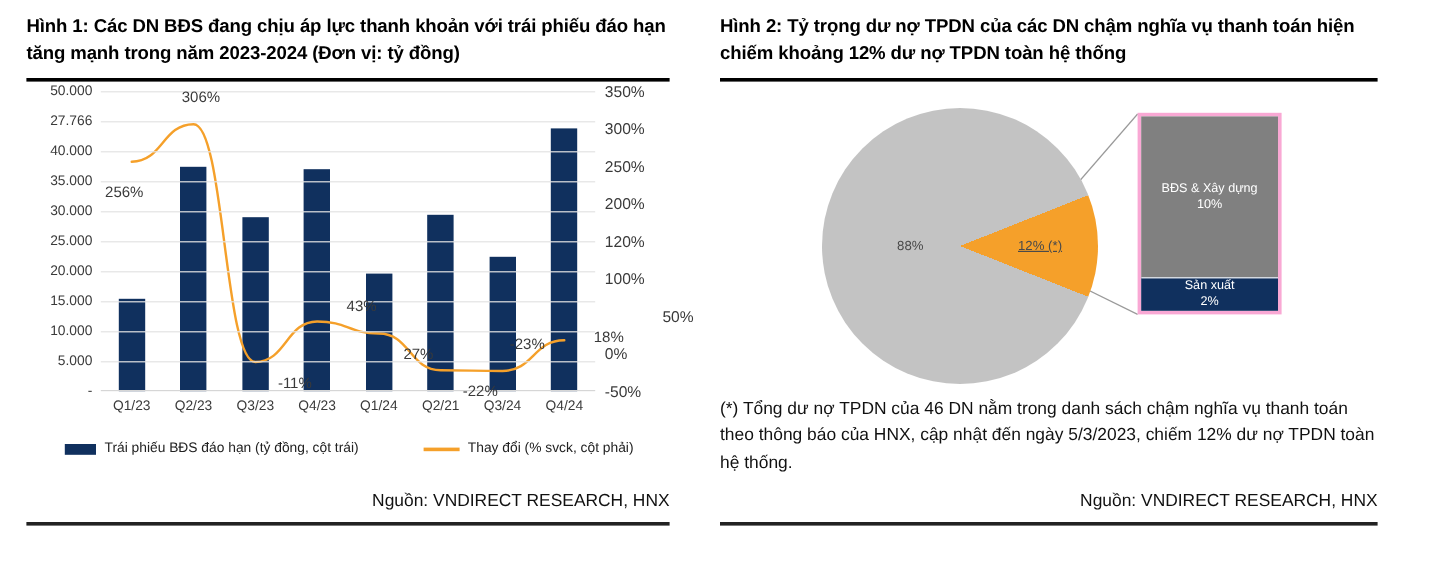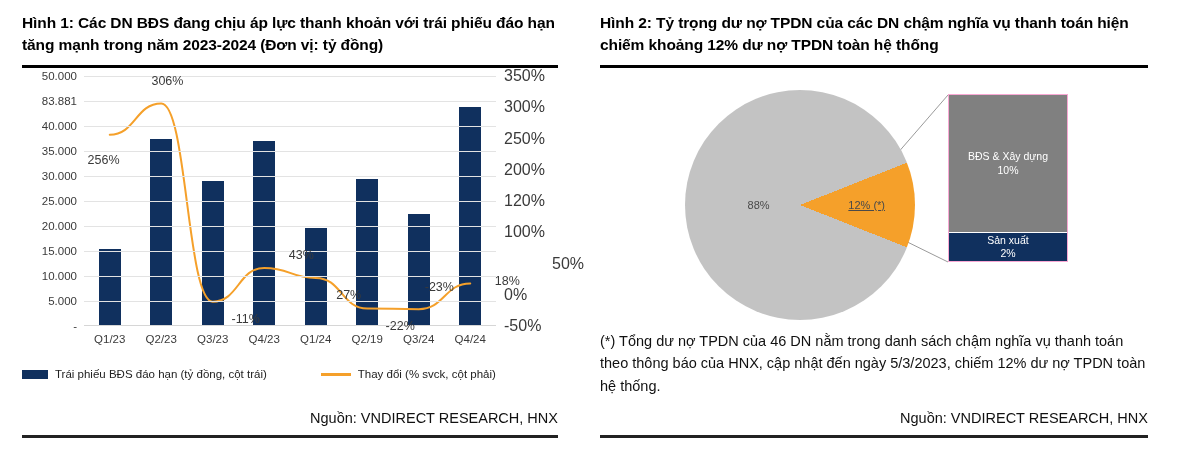--- a/index.html
+++ b/index.html
@@ -40,39 +40,39 @@
   }
   .gridline{position:absolute;left:0;right:0;height:1px;background:#e3e3e3;}
   .axis-base{position:absolute;left:0;right:0;bottom:0;height:1px;background:#d6d6d6;}
   .ylab{
     position:absolute;right:calc(100% + 7px);
     font-size:11.5px;color:#3a3a3a;white-space:nowrap;
     transform:translateY(-50%);text-align:left;
   }
   .ylab-r{
     position:absolute;left:calc(100% + 8px);
-    font-size:16px;color:#3a3a3a;white-space:nowrap;
+    font-size:13px;color:#3a3a3a;white-space:nowrap;
     transform:translateY(-50%);text-align:left;
   }
   .bars{position:absolute;left:0;right:0;top:0;bottom:0;display:flex;}
   .barcell{flex:1;position:relative;display:flex;justify-content:center;align-items:flex-end;}
   .bar{width:22px;background:#10305e;}
   .xlab{
     position:absolute;top:calc(100% + 7px);left:0;right:0;
     text-align:center;font-size:11.5px;color:#3a3a3a;white-space:nowrap;
   }
   .lineSvg{position:absolute;left:0;top:0;width:100%;height:100%;overflow:visible;}
   .pctlab{
     position:absolute;font-size:12.5px;color:#3a3a3a;white-space:nowrap;
     transform:translate(-50%,-50%);font-weight:normal;
   }
 
   .legend{
     position:absolute;left:22px;top:368px;width:538px;
-    display:flex;justify-content:flex-start;gap:54px;
+    display:flex;justify-content:center;gap:54px;
     font-size:11.5px;color:#222;
   }
   .leg{display:flex;align-items:center;gap:7px;white-space:nowrap;}
   .swatch-bar{width:26px;height:9px;background:#10305e;display:inline-block;}
   .swatch-line{width:30px;height:3px;background:#f5a02a;display:inline-block;}
 
   .source{
     position:absolute;right:22px;bottom:42px;
     font-size:14.5px;color:#111;white-space:nowrap;
   }
@@ -85,21 +85,21 @@
     position:absolute;inset:0;border-radius:50%;
     background:conic-gradient(from 68.4deg,#f5a02a 0deg 43.2deg,#c3c3c3 43.2deg 360deg);
   }
   .pie-lab{
     position:absolute;font-size:11px;color:#4a4a4a;white-space:nowrap;
     transform:translate(-50%,-50%);
   }
   .calloutSvg{position:absolute;left:0;top:0;width:580px;height:250px;overflow:visible;}
   .stackWrap{
     position:absolute;left:348px;top:16px;width:120px;height:168px;
-    border:1px solid #f9a8d4;box-sizing:border-box;
+    border:3px solid #f9a8d4;box-sizing:border-box;
   }
   .seg{
     position:absolute;left:0;right:0;display:flex;flex-direction:column;
     align-items:center;justify-content:center;
     font-size:10.5px;color:#ffffff;line-height:1.3;text-align:center;
   }
   .seg-top{top:0;height:83.3%;background:#808080;}
   .seg-bot{bottom:0;height:16.7%;background:#10305e;border-top:1px solid #ffffff;}
 
   .note{
@@ -134,21 +134,21 @@
             <div class="barcell">
               <div class="bar" style="height: 74%; background: rgb(16, 48, 94);"></div>
               <div class="xlab">Q4/23</div>
             </div>
             <div class="barcell">
               <div class="bar" style="height: 39.4%; background: rgb(16, 48, 94);"></div>
               <div class="xlab">Q1/24</div>
             </div>
             <div class="barcell">
               <div class="bar" style="height: 59%; background: rgb(16, 48, 94);"></div>
-              <div class="xlab">Q2/19</div>
+              <div class="xlab">Q2/21</div>
             </div>
             <div class="barcell">
               <div class="bar" style="height: 45%; background: rgb(16, 48, 94);"></div>
               <div class="xlab">Q3/24</div>
             </div>
             <div class="barcell">
               <div class="bar" style="height: 87.6%; background: rgb(16, 48, 94);"></div>
               <div class="xlab">Q4/24</div>
             </div>
           </div>
@@ -167,21 +167,21 @@
           <div class="ylab" style="top: 60%;">20.000</div>
           <div class="gridline" style="top: 50%;"></div>
           <div class="ylab" style="top: 50%;">25.000</div>
           <div class="gridline" style="top: 40%;"></div>
           <div class="ylab" style="top: 40%;">30.000</div>
           <div class="gridline" style="top: 30%;"></div>
           <div class="ylab" style="top: 30%;">35.000</div>
           <div class="gridline" style="top: 20%;"></div>
           <div class="ylab" style="top: 20%;">40.000</div>
           <div class="gridline" style="top: 10%;"></div>
-          <div class="ylab" style="top: 10%;">83.881</div>
+          <div class="ylab" style="top: 10%;">27.766</div>
           <div class="gridline" style="top: 0%;"></div>
           <div class="ylab" style="top: 0%;">50.000</div>
           <div class="ylab-r" style="top: 100%;">-50%</div>
           <div class="ylab-r" style="top: 87.5%;">0%</div>
           <div class="ylab-r" style="top: 75%; padding-left: 48px;">50%</div>
           <div class="ylab-r" style="top: 62.5%;">100%</div>
           <div class="ylab-r" style="top: 50%;">120%</div>
           <div class="ylab-r" style="top: 37.5%;">200%</div>
           <div class="ylab-r" style="top: 25%;">250%</div>
           <div class="ylab-r" style="top: 12.5%;">300%</div>

